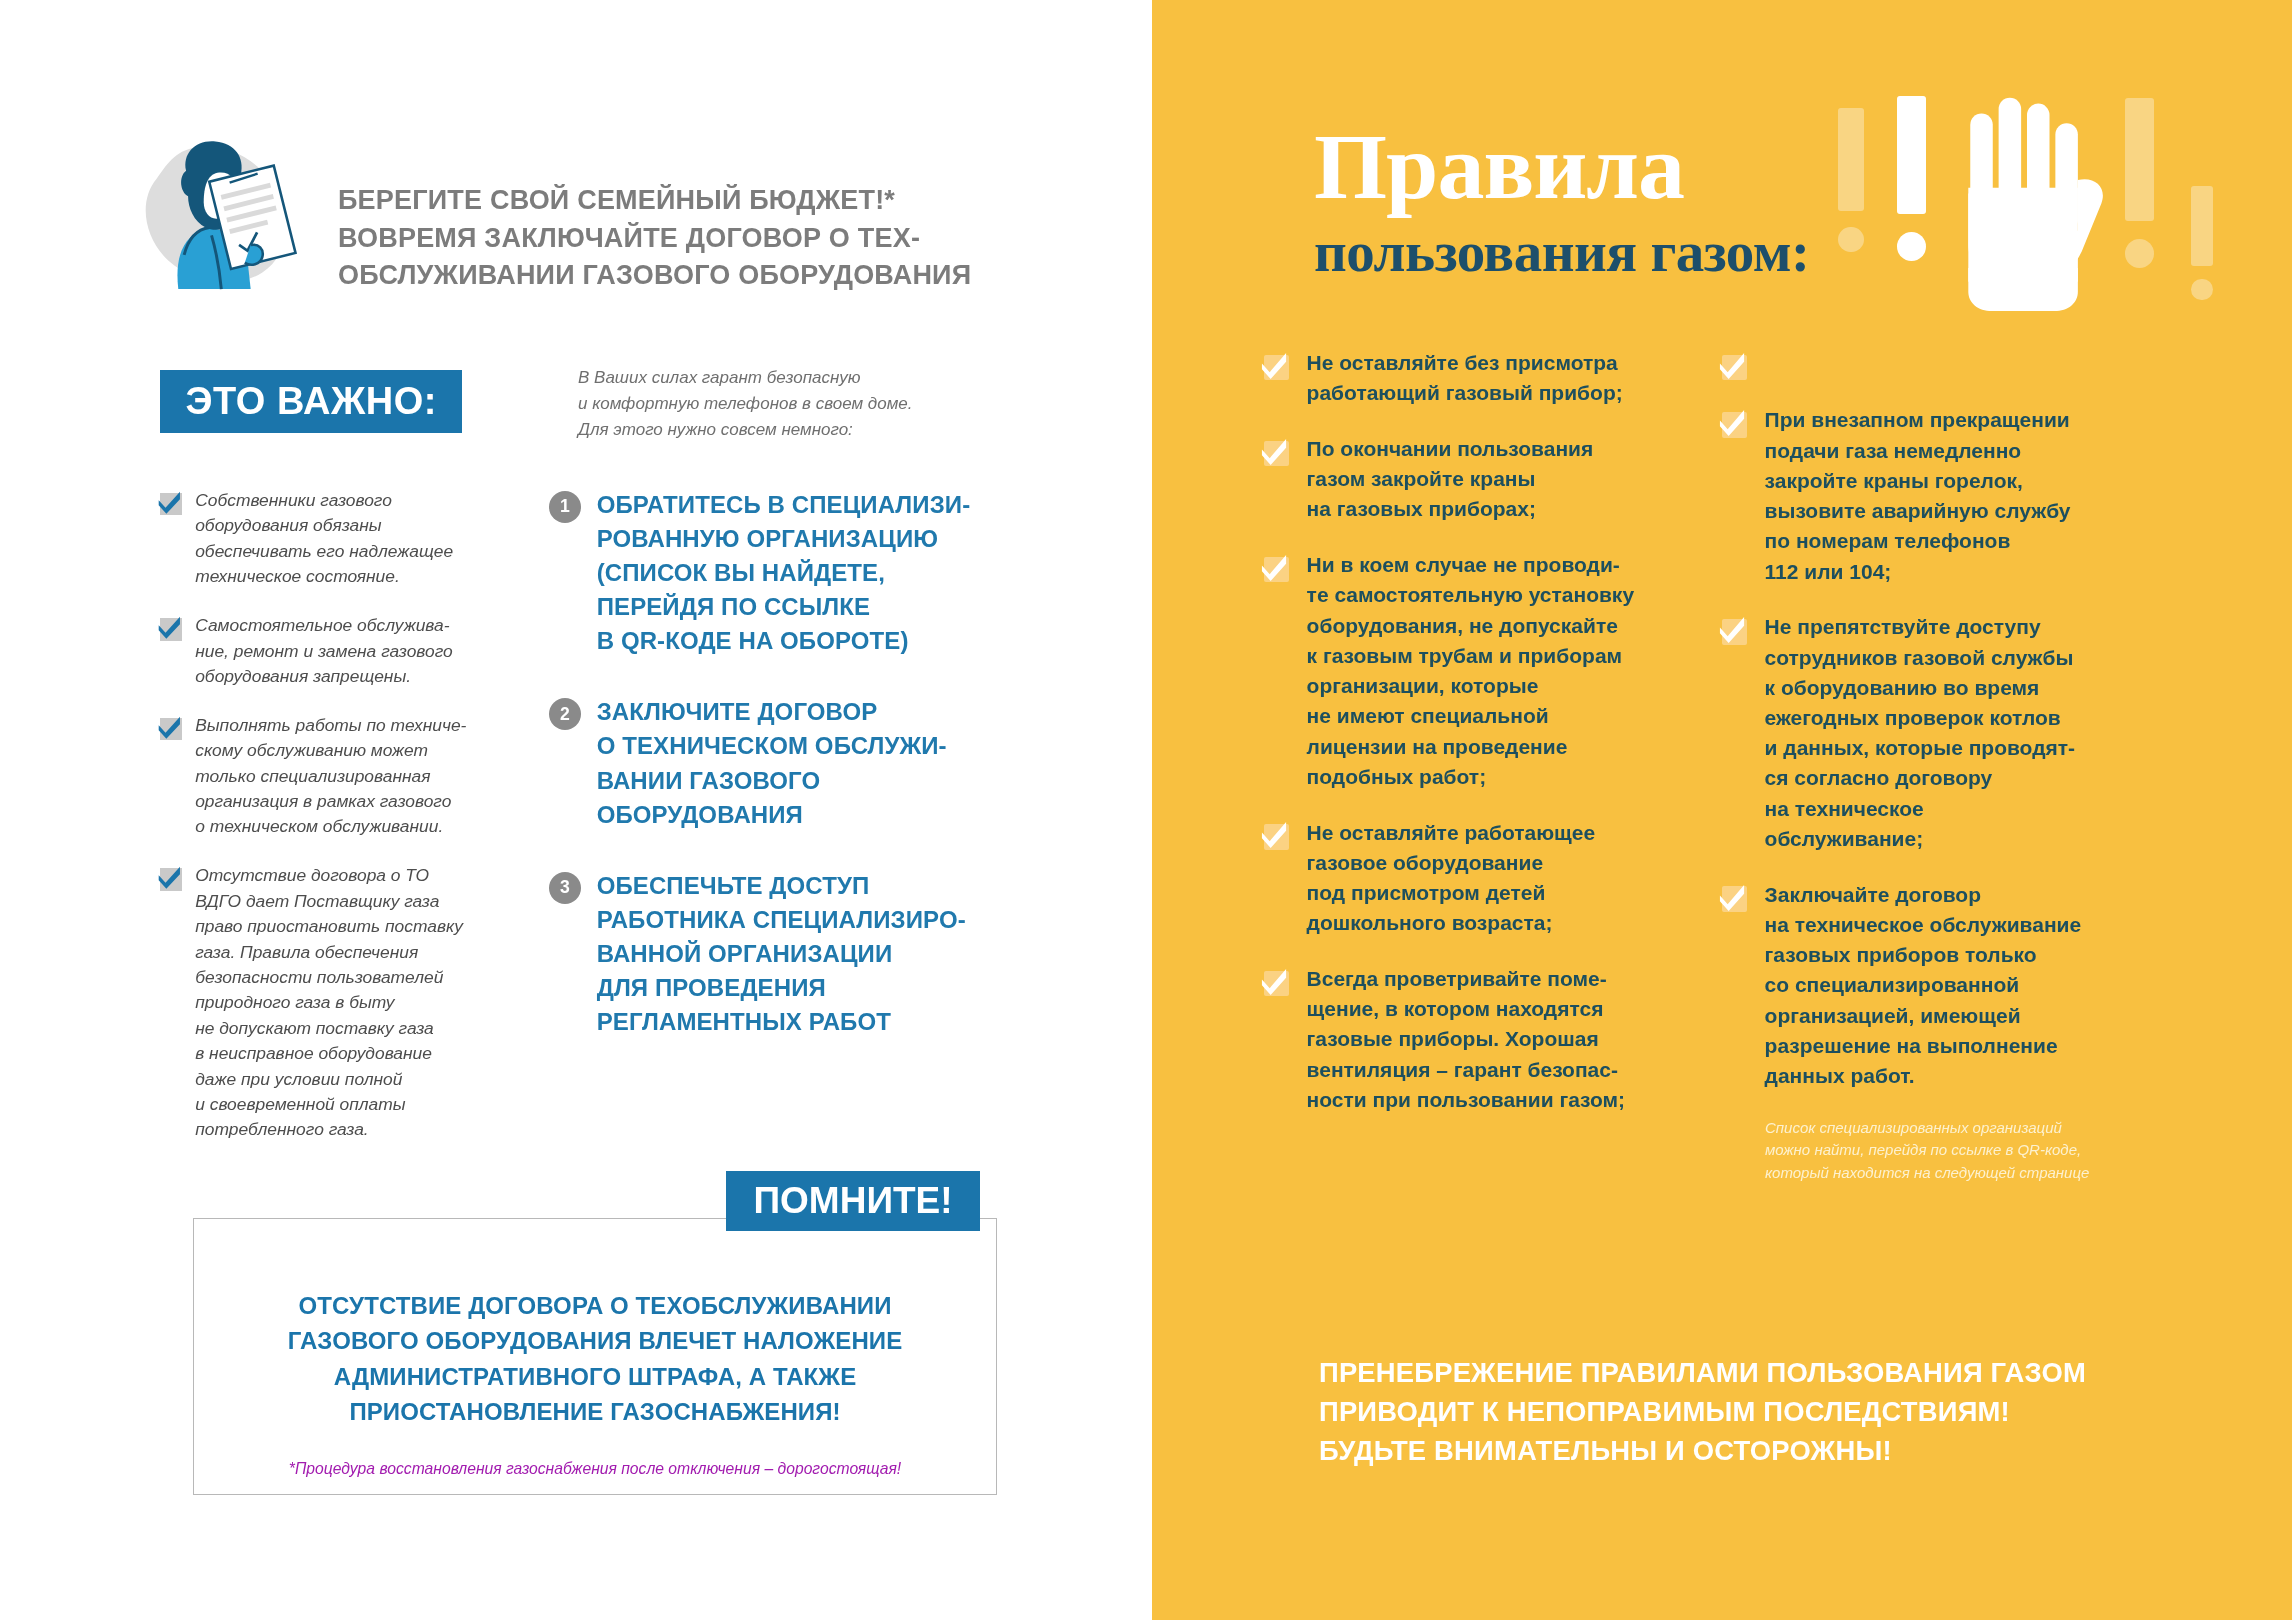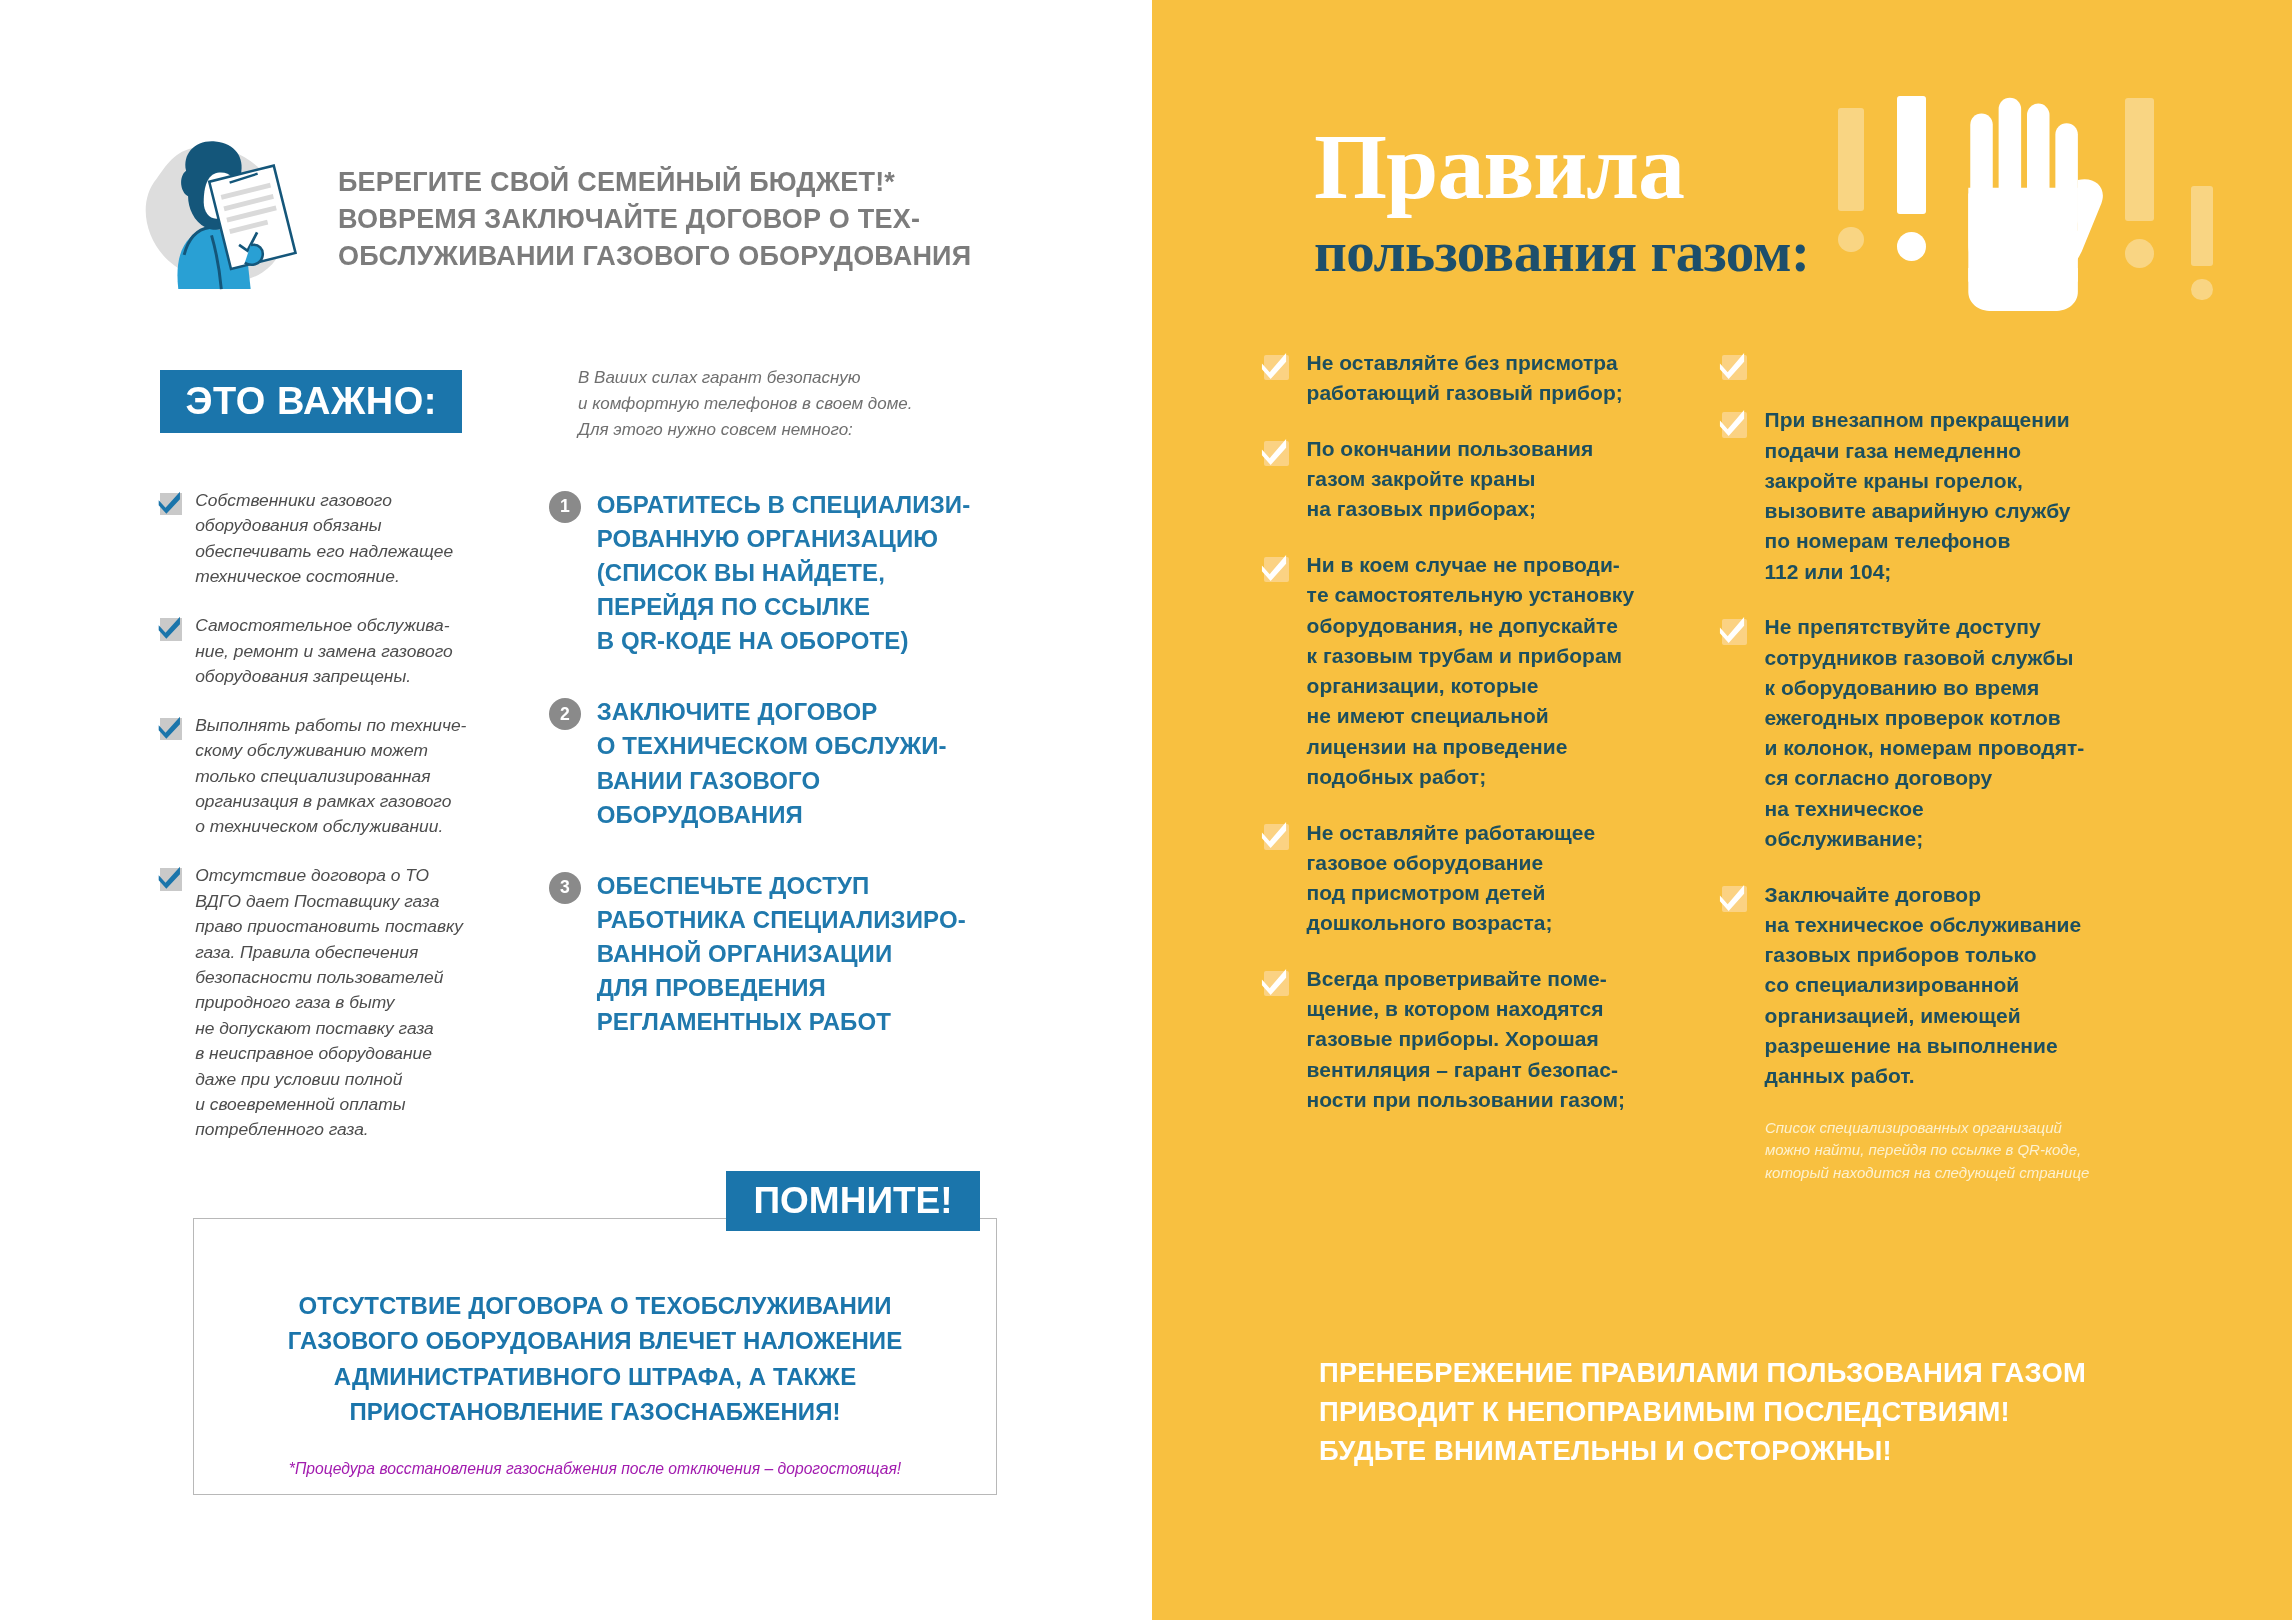--- a/index.html
+++ b/index.html
@@ -23,21 +23,21 @@
     width: 1152px; height: 1620px;
     background: #ffffff;
     padding: 0;
   }
 
   .brand-header {
     position: absolute;
     left: 127px; top: 118px;
     width: 941px;
     display: flex;
-    align-items: center;
+    align-items: flex-end;
     gap: 39px;
   }
   .brand-illustration {
     position: relative;
     width: 172px; height: 176px;
     flex: 0 0 172px;
   }
   .brand-headline {
     padding-top: 27.4px;
     font-size: 27px;
@@ -594,21 +594,21 @@
               <span class="sq"></span>
               <svg width="29" height="29" viewBox="0 0 30 30">
                 <path d="M2 13 L10 22 L27 2 L27 11 L11 29 L2 19 Z" fill="#ffffff"></path>
               </svg>
             </span>
             <div class="rule-text">
               <span class="ln">Не препятствуйте доступу</span>
               <span class="ln">сотрудников газовой службы</span>
               <span class="ln">к оборудованию во время</span>
               <span class="ln">ежегодных проверок котлов</span>
-              <span class="ln">и колонок, номерам проводят-</span>
+              <span class="ln">и данных, которые проводят-</span>
               <span class="ln">ся согласно договору</span>
               <span class="ln">на техническое</span>
               <span class="ln">обслуживание;</span>
             </div>
           </div>
           <div class="rule">
             <span class="rule-check">
               <span class="sq"></span>
               <svg width="29" height="29" viewBox="0 0 30 30">
                 <path d="M2 13 L10 22 L27 2 L27 11 L11 29 L2 19 Z" fill="#ffffff"></path>

